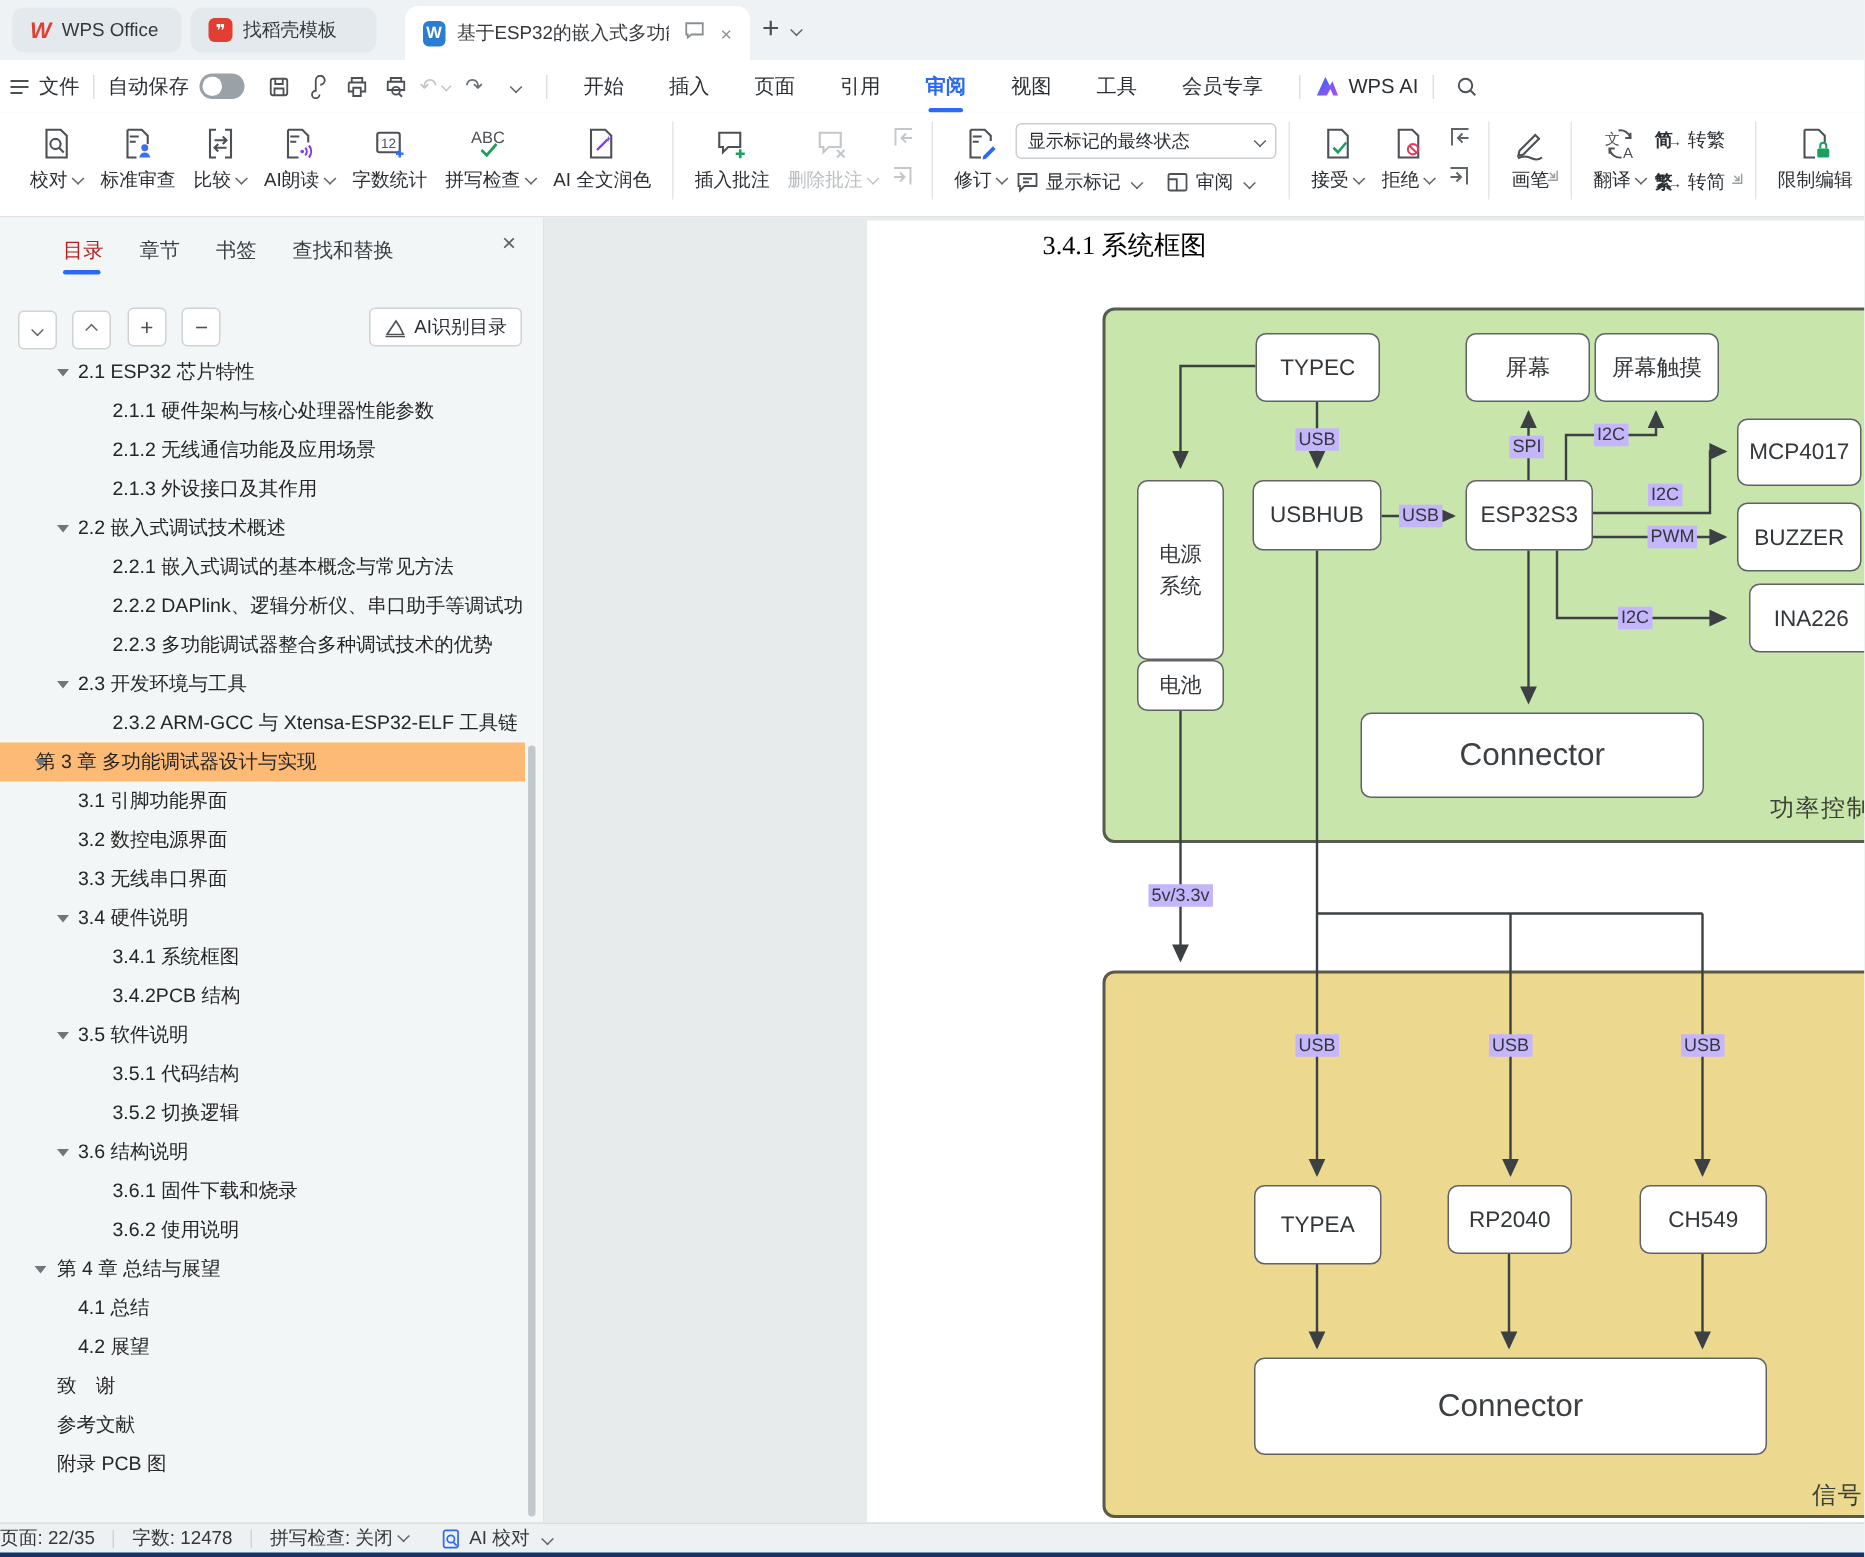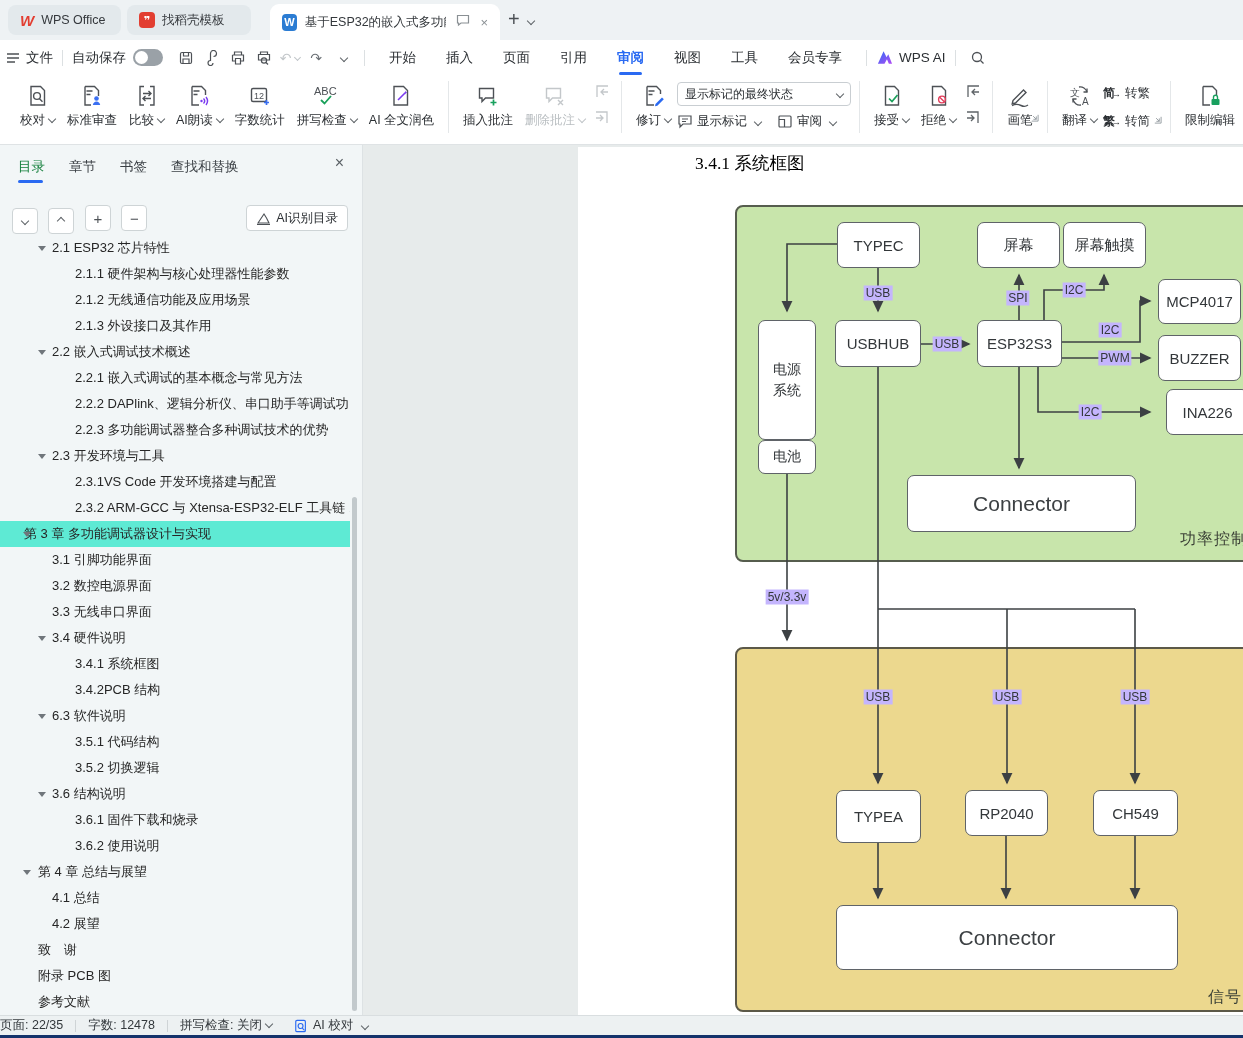--- a/index.html
+++ b/index.html
@@ -50,33 +50,33 @@
   .cvt{display:flex;align-items:center;gap:4px;font-size:12.5px;color:#2b2f33;height:18px;}
   .cvt .ch{font-size:12px;font-weight:bold;}
   .cvt .ar{font-size:9px;margin-left:-3px;}
   .gexp{position:absolute;right:0;bottom:2px;}
 
   
   .main{position:absolute;left:0;top:145px;width:100%;height:870px;}
   .sidebar{position:absolute;left:0;top:0;width:363px;height:100%;background:#f2f6f7;border-right:1px solid #dde2e4;box-sizing:border-box;}
   .sb-tabs{position:absolute;left:18px;top:13px;display:flex;gap:24px;font-size:13.5px;color:#3a3f44;}
   .sbtab{position:relative;padding-bottom:7px;}
-  .sbtab.active{color:#15803d;}
+  .sbtab.active{color:#b91c1c;margin-left:24px;}
   .sbtab.active::after{content:"";position:absolute;left:0;right:2px;bottom:0;height:3px;border-radius:2px;background:#2a6af2;}
   .sb-close{position:absolute;right:18px;top:9px;font-size:16px;color:#5a6065;}
   .sb-toolbar{position:absolute;left:12px;right:12px;top:60px;height:26px;}
   .sq{position:relative;display:inline-flex;width:26px;height:26px;border:1px solid #ced4d6;border-radius:4px;background:#fff;align-items:center;justify-content:center;margin-right:6px;color:#4d5156;font-size:15px;box-sizing:border-box;}
   .sq .chv{margin-left:0;}
   .aibtn{position:absolute;right:2px;top:0;height:26px;border:1px solid #ced4d6;border-radius:4px;background:#fff;display:flex;align-items:center;padding:0 9px;font-size:12.5px;color:#2b2f33;gap:5px;box-sizing:border-box;}
   .toc-list{position:absolute;left:0;right:12px;top:93px;bottom:0;overflow:hidden;}
   .toc-row{height:26px;display:flex;align-items:center;font-size:13px;color:#262626;position:relative;white-space:nowrap;}
   .toc-row.lv1{padding-left:38px;}
   .toc-row.lv2{padding-left:52px;}
   .toc-row.lv3{padding-left:75px;}
-  .toc-row.sel{background:#5eead4;padding-left:24px;}
+  .toc-row.sel{background:#fdba74;padding-left:24px;}
   .tri{position:absolute;top:11px;width:0;height:0;border-left:4px solid transparent;border-right:4px solid transparent;border-top:5px solid #70767b;}
   .lv1 .tri{left:23px;}
   .lv2 .tri{left:38px;}
   .sb-scroll{position:absolute;left:352px;top:352px;width:5px;height:514px;border-radius:3px;background:#c2c9cc;}
 
   
   .workspace{position:absolute;left:363px;top:0;right:0;height:100%;background:#e7ebeb;}
   .page{position:absolute;left:215px;top:2px;width:665px;height:868px;background:#fff;overflow:hidden;}
   .doc-heading{position:absolute;left:117px;top:4px;font-family:"Liberation Serif","DejaVu Serif",serif;font-size:17.5px;color:#000;}
   .zone{position:absolute;border-radius:8px;box-sizing:border-box;}
@@ -509,23 +509,20 @@
             <span>2.2.2 DAPlink、逻辑分析仪、串口助手等调试功 ...</span>
           </div>
           <div class="toc-row lv3">
             <span>2.2.3 多功能调试器整合多种调试技术的优势</span>
           </div>
           <div class="toc-row lv2">
             <span class="tri"></span>
             <span>2.3 开发环境与工具</span>
           </div>
           <div class="toc-row lv3">
-            <span>2.3.1VS Code 开发环境搭建与配置</span>
-          </div>
-          <div class="toc-row lv3">
             <span>2.3.2 ARM-GCC 与 Xtensa-ESP32-ELF 工具链 ...</span>
           </div>
           <div class="toc-row lv1 sel">
             <span class="tri"></span>
             <span>第 3 章 多功能调试器设计与实现</span>
           </div>
           <div class="toc-row lv2">
             <span>3.1 引脚功能界面</span>
           </div>
           <div class="toc-row lv2">
@@ -539,21 +536,21 @@
             <span>3.4 硬件说明</span>
           </div>
           <div class="toc-row lv3">
             <span>3.4.1 系统框图</span>
           </div>
           <div class="toc-row lv3">
             <span>3.4.2PCB 结构</span>
           </div>
           <div class="toc-row lv2">
             <span class="tri"></span>
-            <span>6.3 软件说明</span>
+            <span>3.5 软件说明</span>
           </div>
           <div class="toc-row lv3">
             <span>3.5.1 代码结构</span>
           </div>
           <div class="toc-row lv3">
             <span>3.5.2 切换逻辑</span>
           </div>
           <div class="toc-row lv2">
             <span class="tri"></span>
             <span>3.6 结构说明</span>
@@ -571,24 +568,24 @@
           <div class="toc-row lv2">
             <span>4.1 总结</span>
           </div>
           <div class="toc-row lv2">
             <span>4.2 展望</span>
           </div>
           <div class="toc-row lv1">
             <span>致　谢</span>
           </div>
           <div class="toc-row lv1">
+            <span>参考文献</span>
+          </div>
+          <div class="toc-row lv1">
             <span>附录 PCB 图</span>
-          </div>
-          <div class="toc-row lv1">
-            <span>参考文献</span>
           </div>
         </div>
       <div class="sb-scroll"></div>
     </div>
 
     <div class="workspace">
       <div class="page">
         <div class="doc-heading">3.4.1 系统框图</div>
 
         <div class="zone green"></div>

